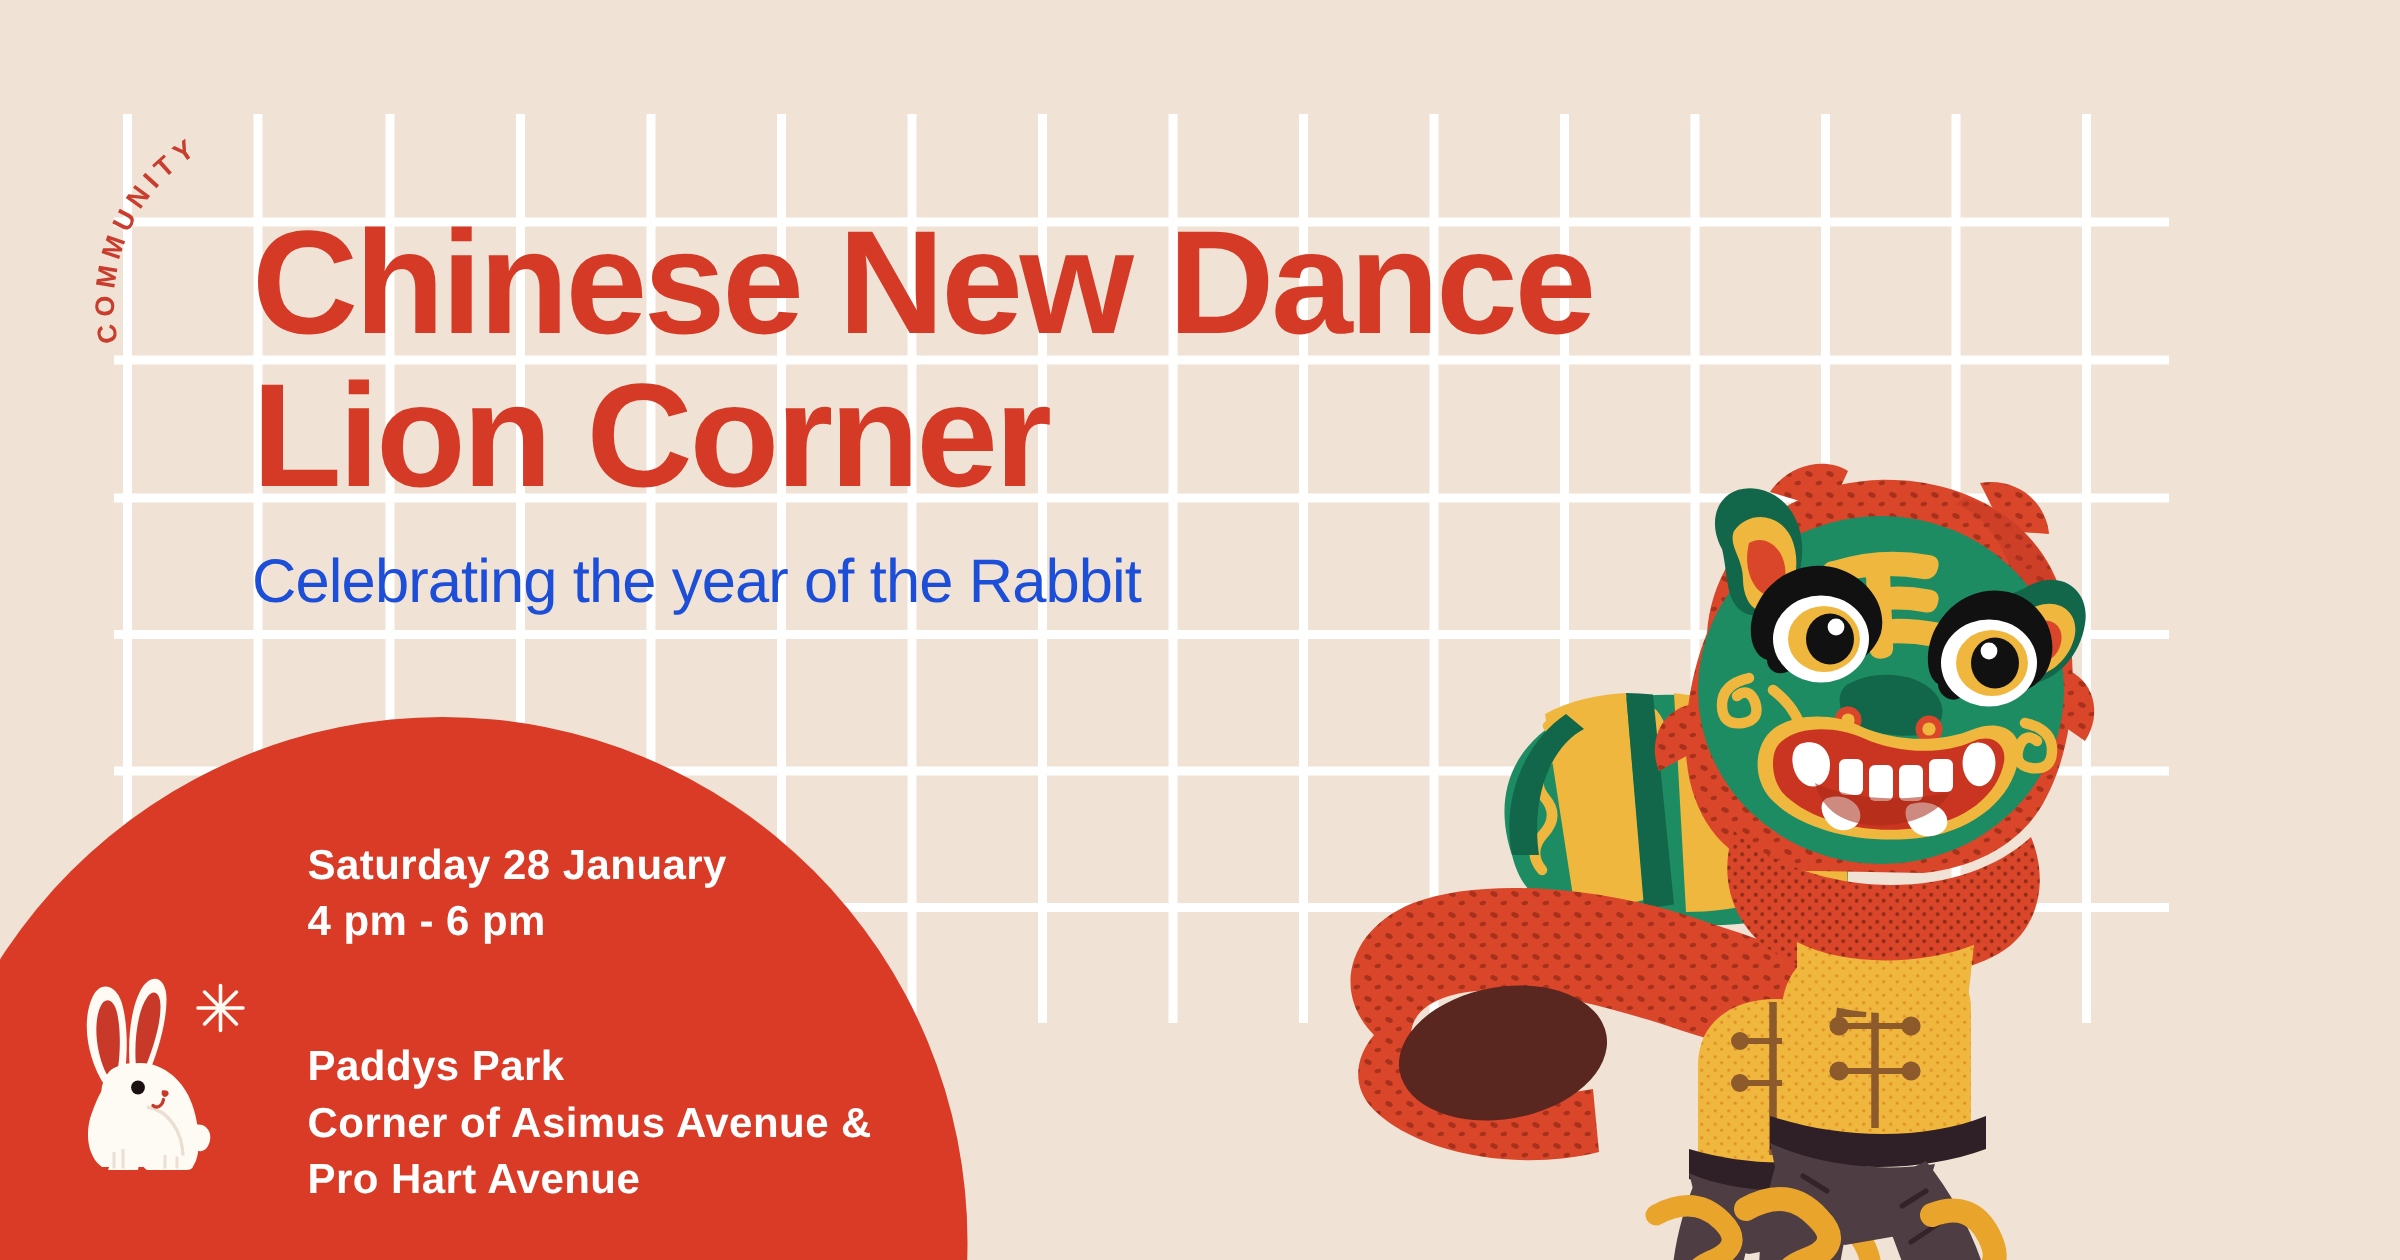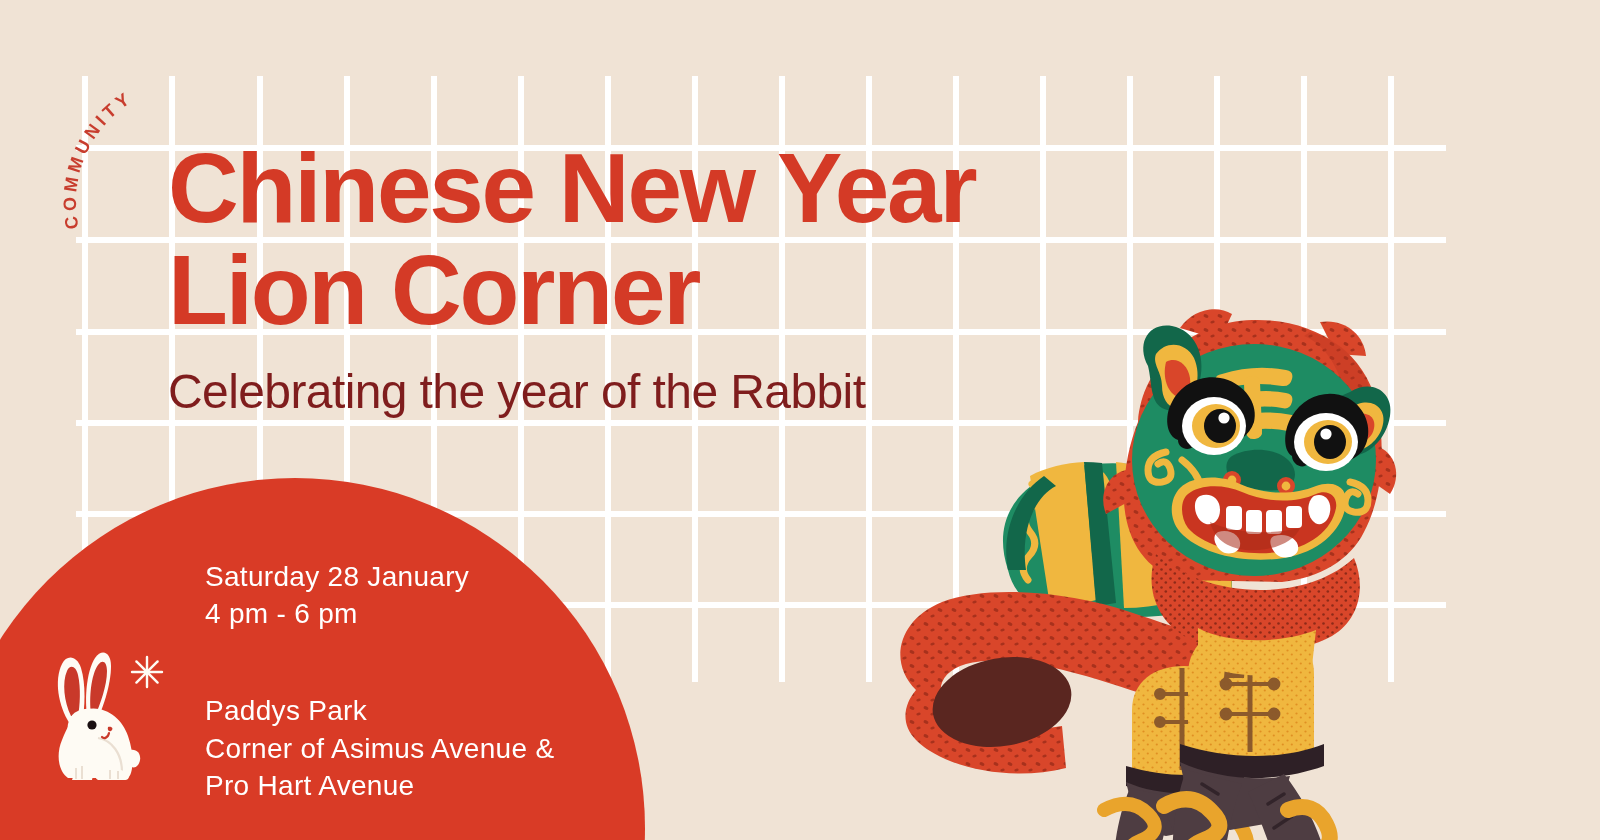--- a/index.html
+++ b/index.html
@@ -48,31 +48,31 @@
     font-weight:700;
     font-size:98px;
     line-height:0.98;
     letter-spacing:-2.2px;
     margin:0;
     white-space:nowrap;
   }
   .title-line.second{margin-top:6px;}
   .subtitle{
     margin:26px 0 0 0;
-    color:#7f1d1d;
-    font-size:48px;
+    color:#1d4ed8;
+    font-size:41px;
     font-weight:400;
     letter-spacing:-0.6px;
     white-space:nowrap;
   }
 
   
   .details{
     position:absolute;left:205px;top:558px;color:#FFFFFF;
-    font-weight:400;font-size:28px;line-height:1.33;letter-spacing:0.3px;
+    font-weight:700;font-size:28px;line-height:1.33;letter-spacing:0.3px;
   }
   .details .block{margin:0;}
   .details .block + .block{margin-top:60px;}
   .details .row{display:block;white-space:nowrap;}
 
   
   .rabbit{position:absolute;left:40px;top:628px;width:110px;height:160px;}
   .sparkle{position:absolute;left:130px;top:655px;width:34px;height:34px;}
 
   
@@ -116,21 +116,21 @@
       <defs>
         <path id="arcPath" d="M 22,175 A 118,118 0 0 1 172,32"></path>
       </defs>
       <text>
         <textPath href="#arcPath" id="kickerPath" startOffset="2%">COMMUNITY</textPath>
       </text>
     </svg>
   </div>
 
   <div class="headline">
-    <p class="title-line">Chinese New Year</p>
+    <p class="title-line">Chinese New Dance</p>
     <p class="title-line second">Lion Corner</p>
     <p class="subtitle">Celebrating the year of the Rabbit</p>
   </div>
 
   <div class="rabbit">
     <svg viewBox="0 0 110 160" width="110" height="160" aria-hidden="true">
 
       <path d="M30 96 C18 78 14 52 22 36 C27 26 37 28 41 40 C46 56 45 80 42 96 Z" fill="#FEFBF4"></path>
       <path d="M31 88 C24 74 22 54 27 43 C30 36 36 38 38 47 C41 60 40 78 38 88 Z" fill="#C9392A"></path>
 

